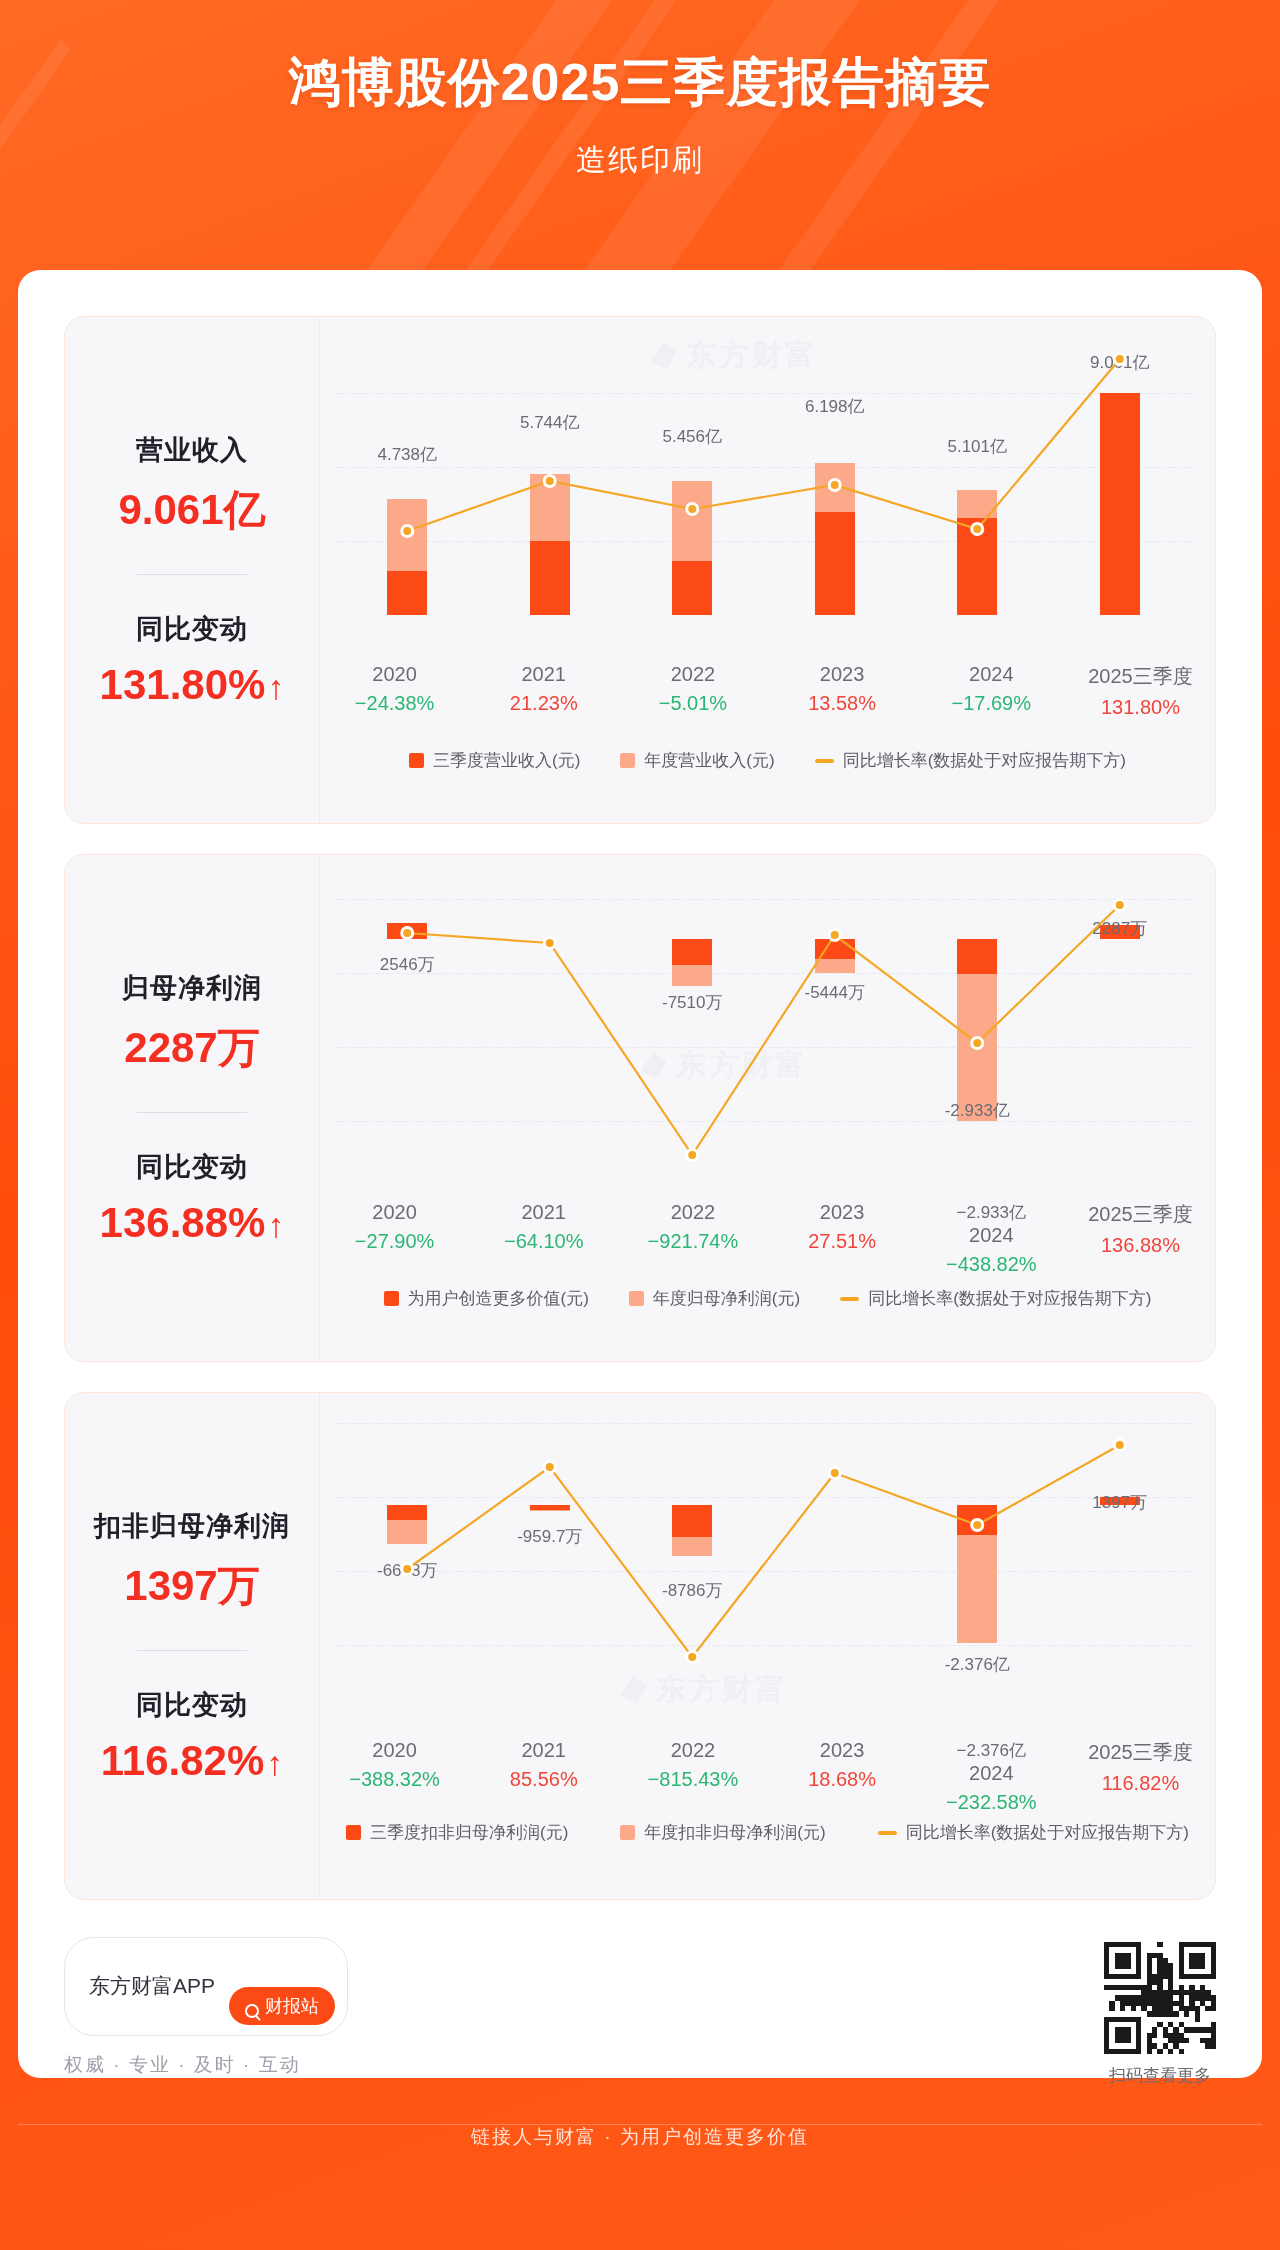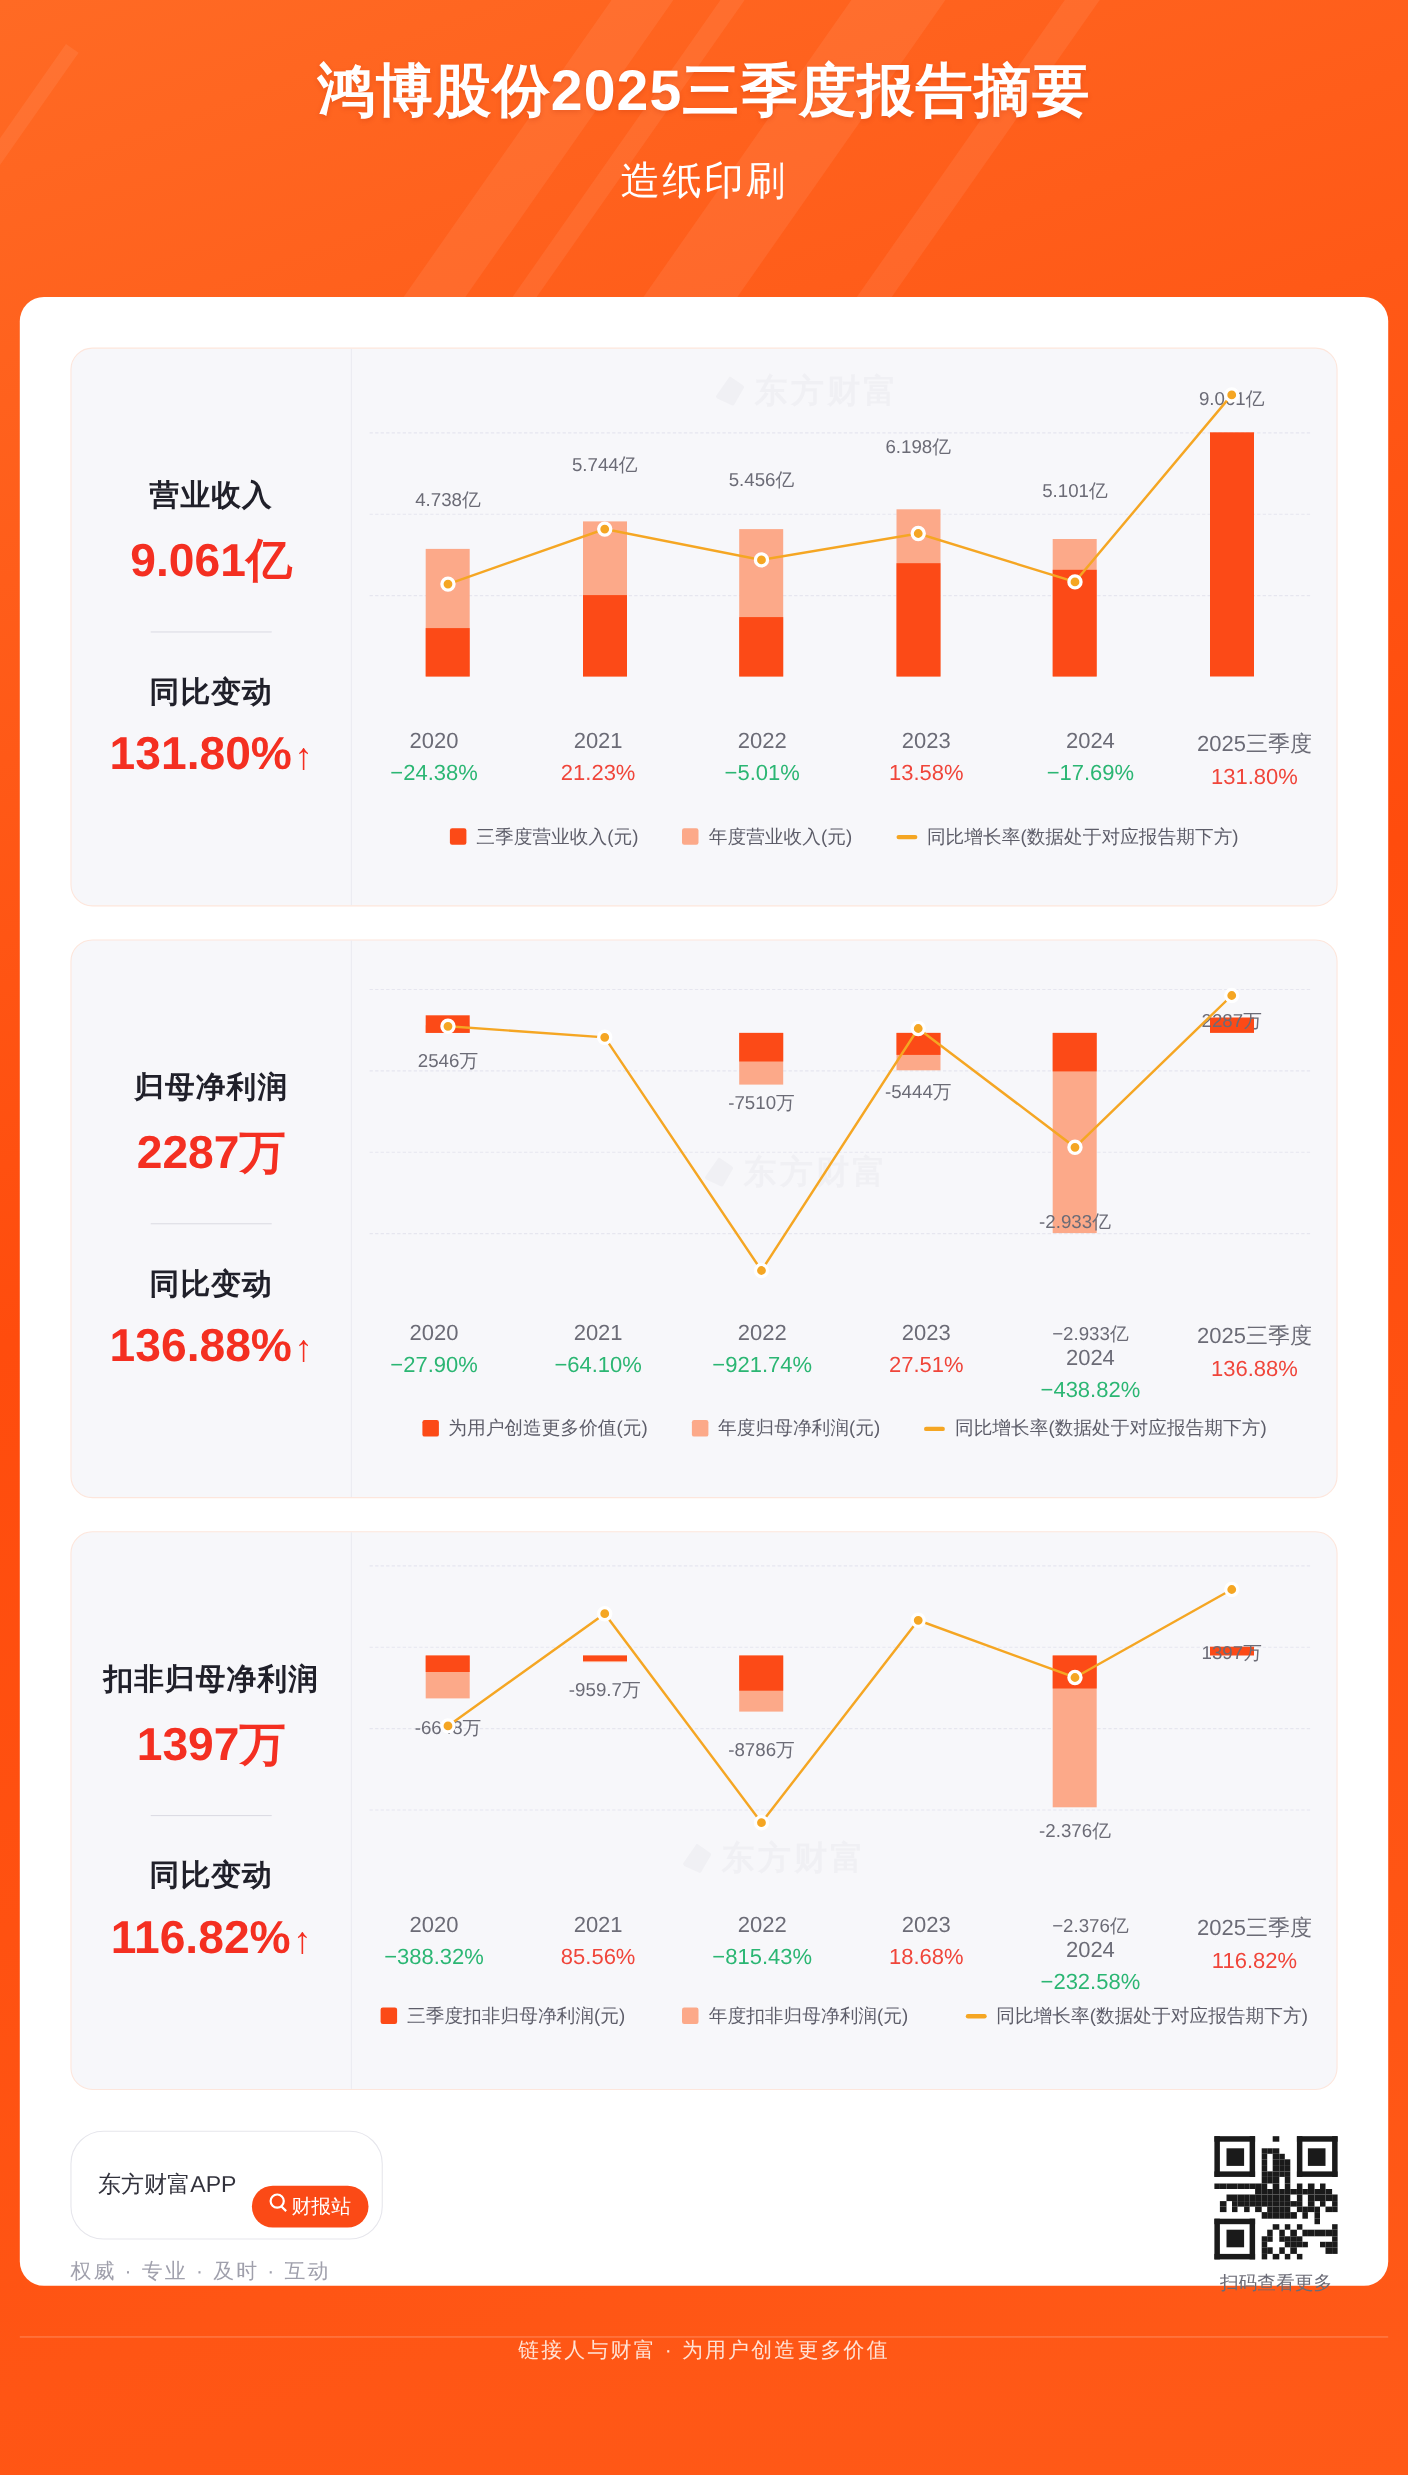--- a/index.html
+++ b/index.html
@@ -14,21 +14,21 @@
   
   .streaks { position:absolute; left:0; top:0; width:1280px; height:300px; overflow:hidden; }
   .streaks i { position:absolute; display:block; background:rgba(255,255,255,.07); transform:rotate(35deg); transform-origin:top left; }
 
   
   .header { position:relative; padding-top:48px; text-align:center; height:260px; }
   .main-title {
     font-size:52px; font-weight:700; color:#fff; letter-spacing:1px;
     text-shadow:0 2px 5px rgba(150,30,0,.18);
   }
-  .sub-title { margin-top:22px; font-size:36px; color:#fff; font-weight:400; letter-spacing:2px; }
+  .sub-title { margin-top:22px; font-size:30px; color:#fff; font-weight:400; letter-spacing:2px; }
 
   
   .body-card {
     position:absolute; left:18px; top:270px; width:1244px; height:1808px;
     background:#fff; border-radius:22px;
   }
 
   
   .panel {
     position:absolute; left:46px; width:1152px;
@@ -99,21 +99,21 @@
   .sw.line { width:19px; height:4px; border-radius:2px; background:#f5a623; }
 
   
   .footer-zone { position:absolute; left:46px; top:1672px; width:1152px; height:130px; display:flex; align-items:center; }
   .app-pill {
     display:flex; align-items:center; gap:14px;
     border:1px solid #e6e6ec; border-radius:30px; padding:10px 12px 10px 24px; background:#fff;
   }
   .app-name { font-size:21px; color:#32323c; }
   .badge {
-    display:flex; align-items:flex-start; gap:6px;
+    display:flex; align-items:flex-end; gap:6px;
     background:#fb4a16; color:#fff; border-radius:20px; padding:7px 16px; font-size:18px;margin-top:39px;
   }
   .badge .mag {
     width:14px;height:14px;border:2px solid #fff;border-radius:50%;position:relative;display:inline-block;
   }
   .badge .mag::after{content:"";position:absolute;right:-4px;bottom:-3px;width:6px;height:2px;background:#fff;transform:rotate(45deg);}
   .tagline { margin-top:16px; font-size:19px; color:#a0a0ac; letter-spacing:2px; }
 
   .qr-zone { position:absolute; right:0; top:0; text-align:center; }
   .qr { width:112px; height:112px; position:relative; background:#fff; }

